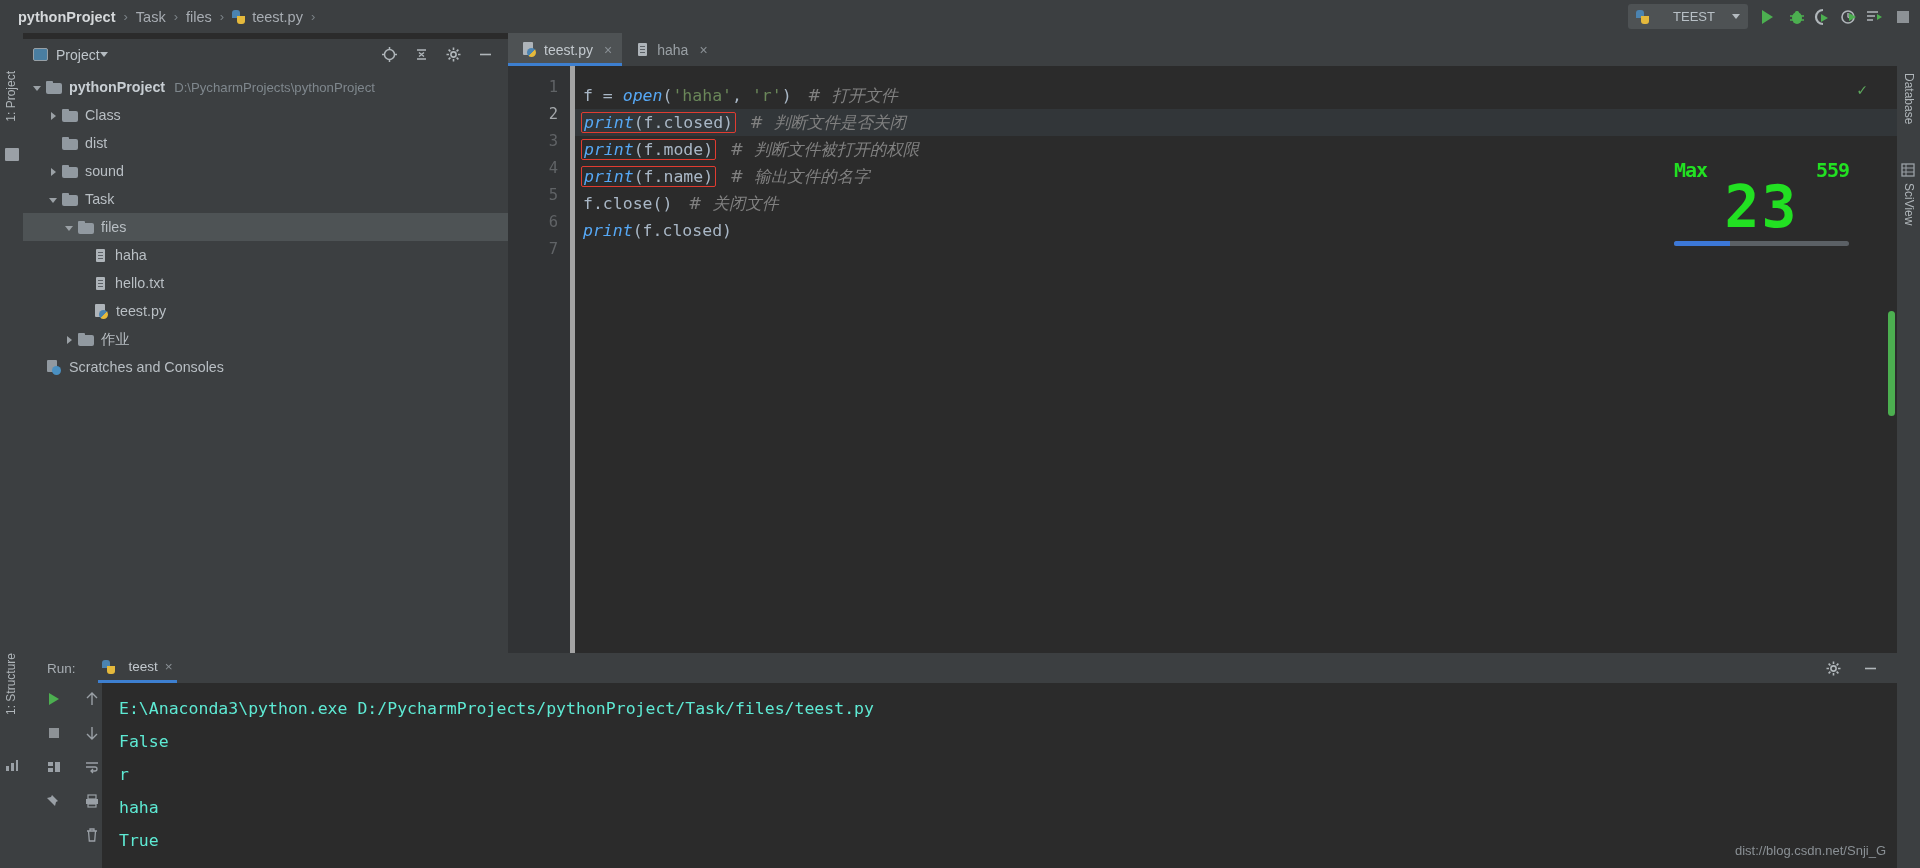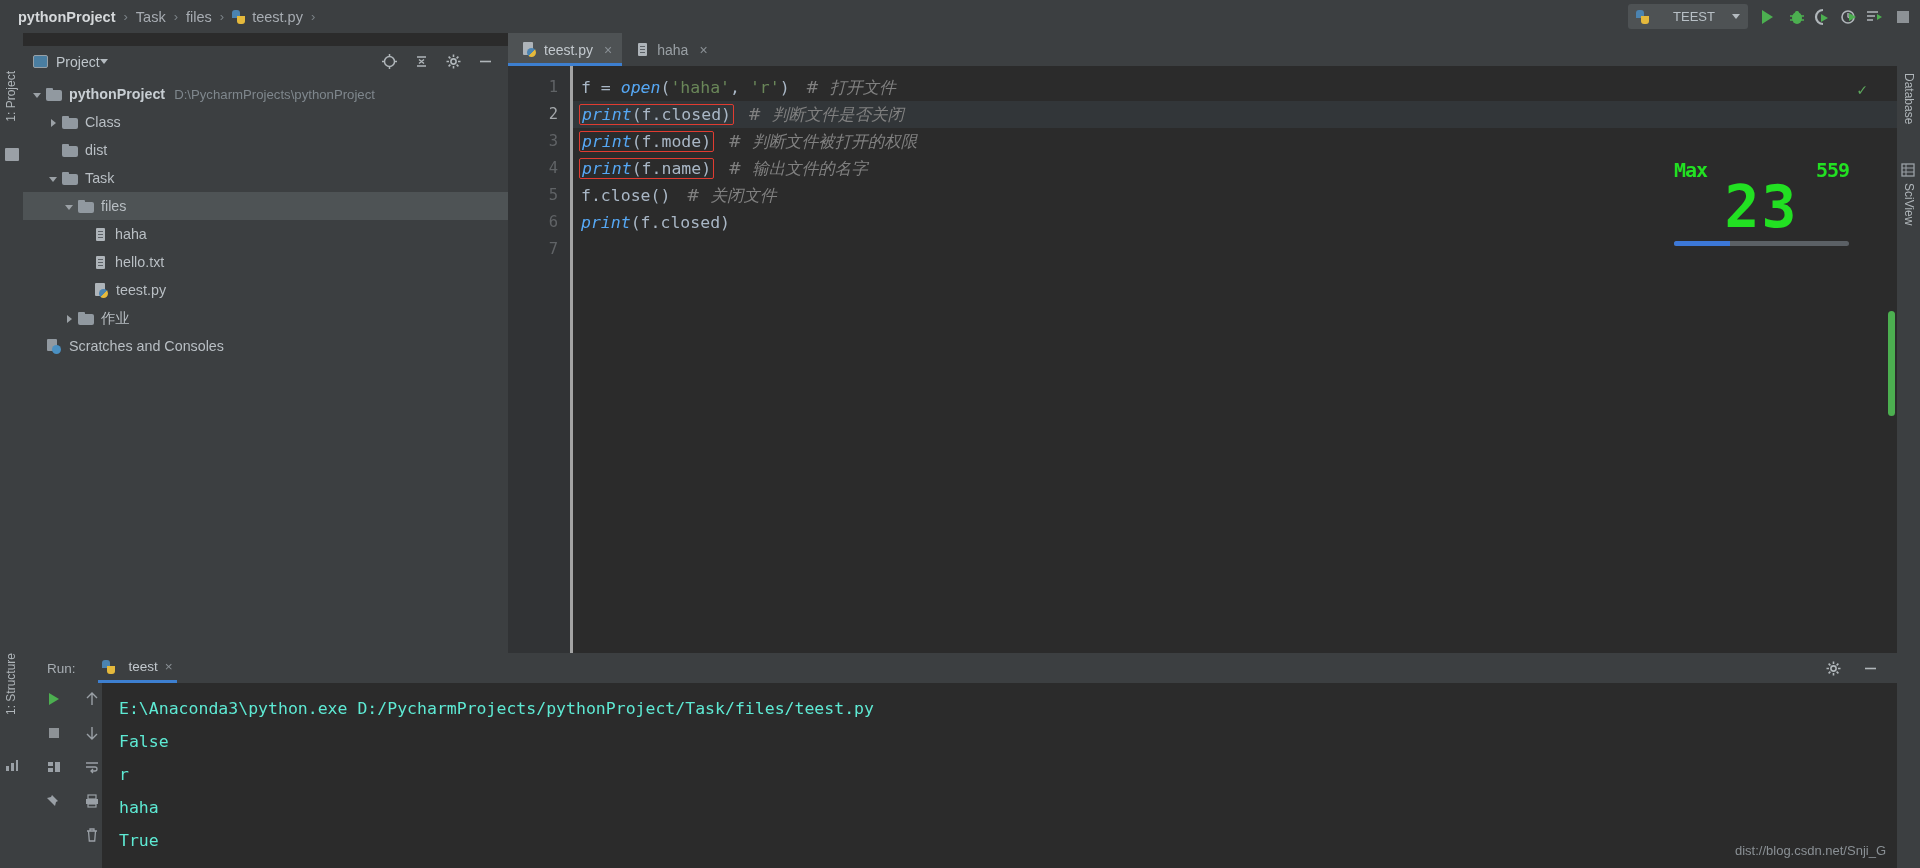--- a/index.html
+++ b/index.html
@@ -42,21 +42,21 @@
   .vtext.struct{left:4px;top:620px;}
   .strip-ico{position:absolute;left:5px;width:14px;height:13px;}
   .folder-sm{background:#9aa0a6;border-radius:1px;}
 
   
   .rightstrip{position:absolute;right:0;top:33px;width:23px;height:835px;background:#3c3f41;}
   .vtext.db{right:4px;top:40px;writing-mode:vertical-rl;transform:none;}
   .vtext.sci{right:4px;top:150px;writing-mode:vertical-rl;transform:none;}
 
   
-  .projpanel{position:absolute;left:23px;top:46px;width:485px;height:620px;background:#3c3f41;}
+  .projpanel{position:absolute;left:23px;top:39px;width:485px;height:620px;background:#3c3f41;}
   .proj-header{height:31px;display:flex;align-items:center;padding-left:10px;font-size:14px;color:#bfc6cb;}
   .proj-icon{width:15px;height:13px;border:1.6px solid #98a0a6;border-radius:2px;margin-right:8px;background:#4a7ea1;}
   .hdr-btns{margin-left:auto;display:flex;align-items:center;gap:15px;padding-right:14px;}
   .hdr-ico{width:17px;height:17px;position:relative;cursor:pointer;}
 
   .tree{position:absolute;left:0;top:31px;right:0;bottom:0;background:#3c3f41;font-size:14.3px;padding-top:3px;}
   .row{height:28px;display:flex;align-items:center;white-space:nowrap;cursor:pointer;}
   .row.sel{background:#4e5355;}
   .arrow{width:13px;height:13px;position:relative;flex:0 0 13px;margin-right:2px;}
   .arrow.r::after,.arrow.d::after{content:"";position:absolute;border-style:solid;}
@@ -87,22 +87,22 @@
   .tabstrip{height:33px;background:#3c3f41;display:flex;align-items:flex-end;}
   .tab{height:33px;display:flex;align-items:center;padding:0 10px 0 14px;font-size:14px;color:#9aa0a5;cursor:pointer;position:relative;}
   .tab.active{background:#4e5254;color:#c3c9ce;}
   .tab.active::after{content:"";position:absolute;left:0;right:0;bottom:0;height:3px;background:#3d7fd0;}
   .tab .x{margin-left:11px;color:#8a9095;font-size:14px;}
   .editor-body{position:absolute;left:0;top:33px;right:0;bottom:0;display:flex;}
   .gutter{width:62px;background:#313335;padding-top:8px;text-align:right;}
   .gutter div{height:27px;line-height:27px;padding-right:12px;color:#606366;
     font-family:"DejaVu Sans Mono",monospace;font-size:15.5px;}
   .gutter div.cur{color:#a4a8ab;}
-  .codearea{flex:1;position:relative;padding-top:8px;background:#2b2b2b;
-    font-family:"DejaVu Sans Mono",monospace;font-size:16.5px;border-left:3px solid #a3a3a3;}
+  .codearea{flex:1;position:relative;padding-top:16px;background:#2b2b2b;
+    font-family:"DejaVu Sans Mono",monospace;font-size:16.5px;border-left:5px solid #a3a3a3;}
   .cl{height:27px;line-height:27px;white-space:pre;padding-left:8px;position:relative;}
   .cl.hl{background:#323639;}
   .k-fn{color:#56a8f5;font-style:italic;}
   .k-str{color:#6a8759;}
   .k-cm{color:#808080;font-style:italic;font-family:"DejaVu Serif",serif;}
   .k-pn{color:#a9b7c6;}
   .box{border:1.6px solid #e03c31;border-radius:2px;padding:0 2px;margin:0 -2px;}
   .chk{position:absolute;right:30px;top:14px;color:#5ca75c;font-size:16px;}
 
   
@@ -258,20 +258,26 @@
         <span class="lbl-main">Class</span>
       </div>
       <div class="row">
         <span style="display:inline-block;width:24px;flex:0 0 24px;"></span>
         <span class="arrow"></span>
         <span class="fold"></span>
         <span class="lbl-main">dist</span>
       </div>
       <div class="row">
         <span style="display:inline-block;width:24px;flex:0 0 24px;"></span>
+        <span class="arrow r"></span>
+        <span class="fold"></span>
+        <span class="lbl-main">sound</span>
+      </div>
+      <div class="row">
+        <span style="display:inline-block;width:24px;flex:0 0 24px;"></span>
         <span class="arrow d"></span>
         <span class="fold"></span>
         <span class="lbl-main">Task</span>
       </div>
       <div class="row sel">
         <span style="display:inline-block;width:40px;flex:0 0 40px;"></span>
         <span class="arrow d"></span>
         <span class="fold"></span>
         <span class="lbl-main">files</span>
       </div>

